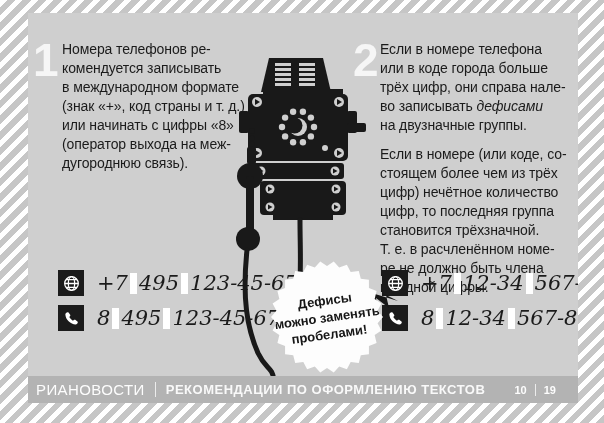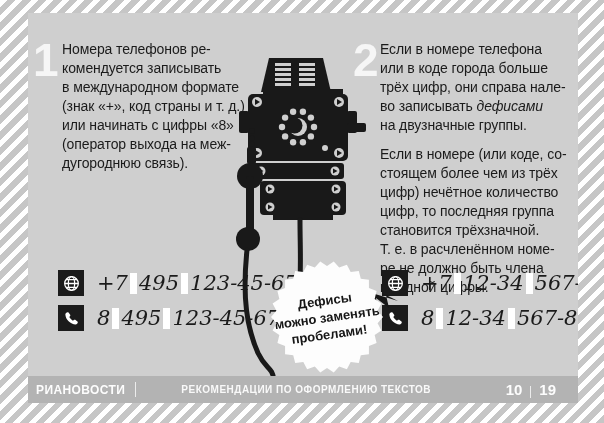--- a/index.html
+++ b/index.html
@@ -29,24 +29,24 @@
 
   .phone-art{position:absolute;left:205px;top:40px;width:140px;height:235px;z-index:2;}
   .cord-art{position:absolute;left:210px;top:195px;width:120px;height:180px;z-index:6;pointer-events:none;}
   .zigzag{position:absolute;left:266px;top:252px;width:106px;height:48px;z-index:3;}
   .sticker{position:absolute;left:243px;top:248px;width:112px;height:112px;background:#fdfdfd;z-index:4;
     display:flex;flex-direction:column;align-items:center;justify-content:center;}
   .sticker-inner{transform:rotate(-8deg);text-align:center;color:#161616;font-size:13px;font-weight:600;line-height:17px;}
 
   .bar{position:absolute;left:0;bottom:0;width:100%;height:27px;background:var(--bar);
     display:flex;align-items:center;color:#fdfdfd;z-index:7;padding:0 22px 0 8px;}
-  .brand{font-size:12px;font-weight:bold;letter-spacing:0.4px;}
+  .brand{font-size:15px;font-weight:normal;letter-spacing:0.4px;}
   .vsep{width:1px;height:15px;background:#ececec;margin:0 10px;}
-  .bar-title{font-size:10px;letter-spacing:0.5px;font-weight:bold;opacity:.95;margin-left:35px;}
-  .pages{margin-left:auto;display:flex;align-items:flex-end;font-size:15px;font-weight:bold;}
+  .bar-title{font-size:13px;letter-spacing:0.5px;font-weight:bold;opacity:.95;}
+  .pages{margin-left:auto;display:flex;align-items:flex-end;font-size:11px;font-weight:bold;}
   .pages .vsep{height:12px;margin:0 8px;}
 </style>
 </head>
 <body>
 
 <div class="frame">
   <div class="card">
 
     <div class="numeral" id="num1">1</div>
     <div class="textcol" id="col1">

